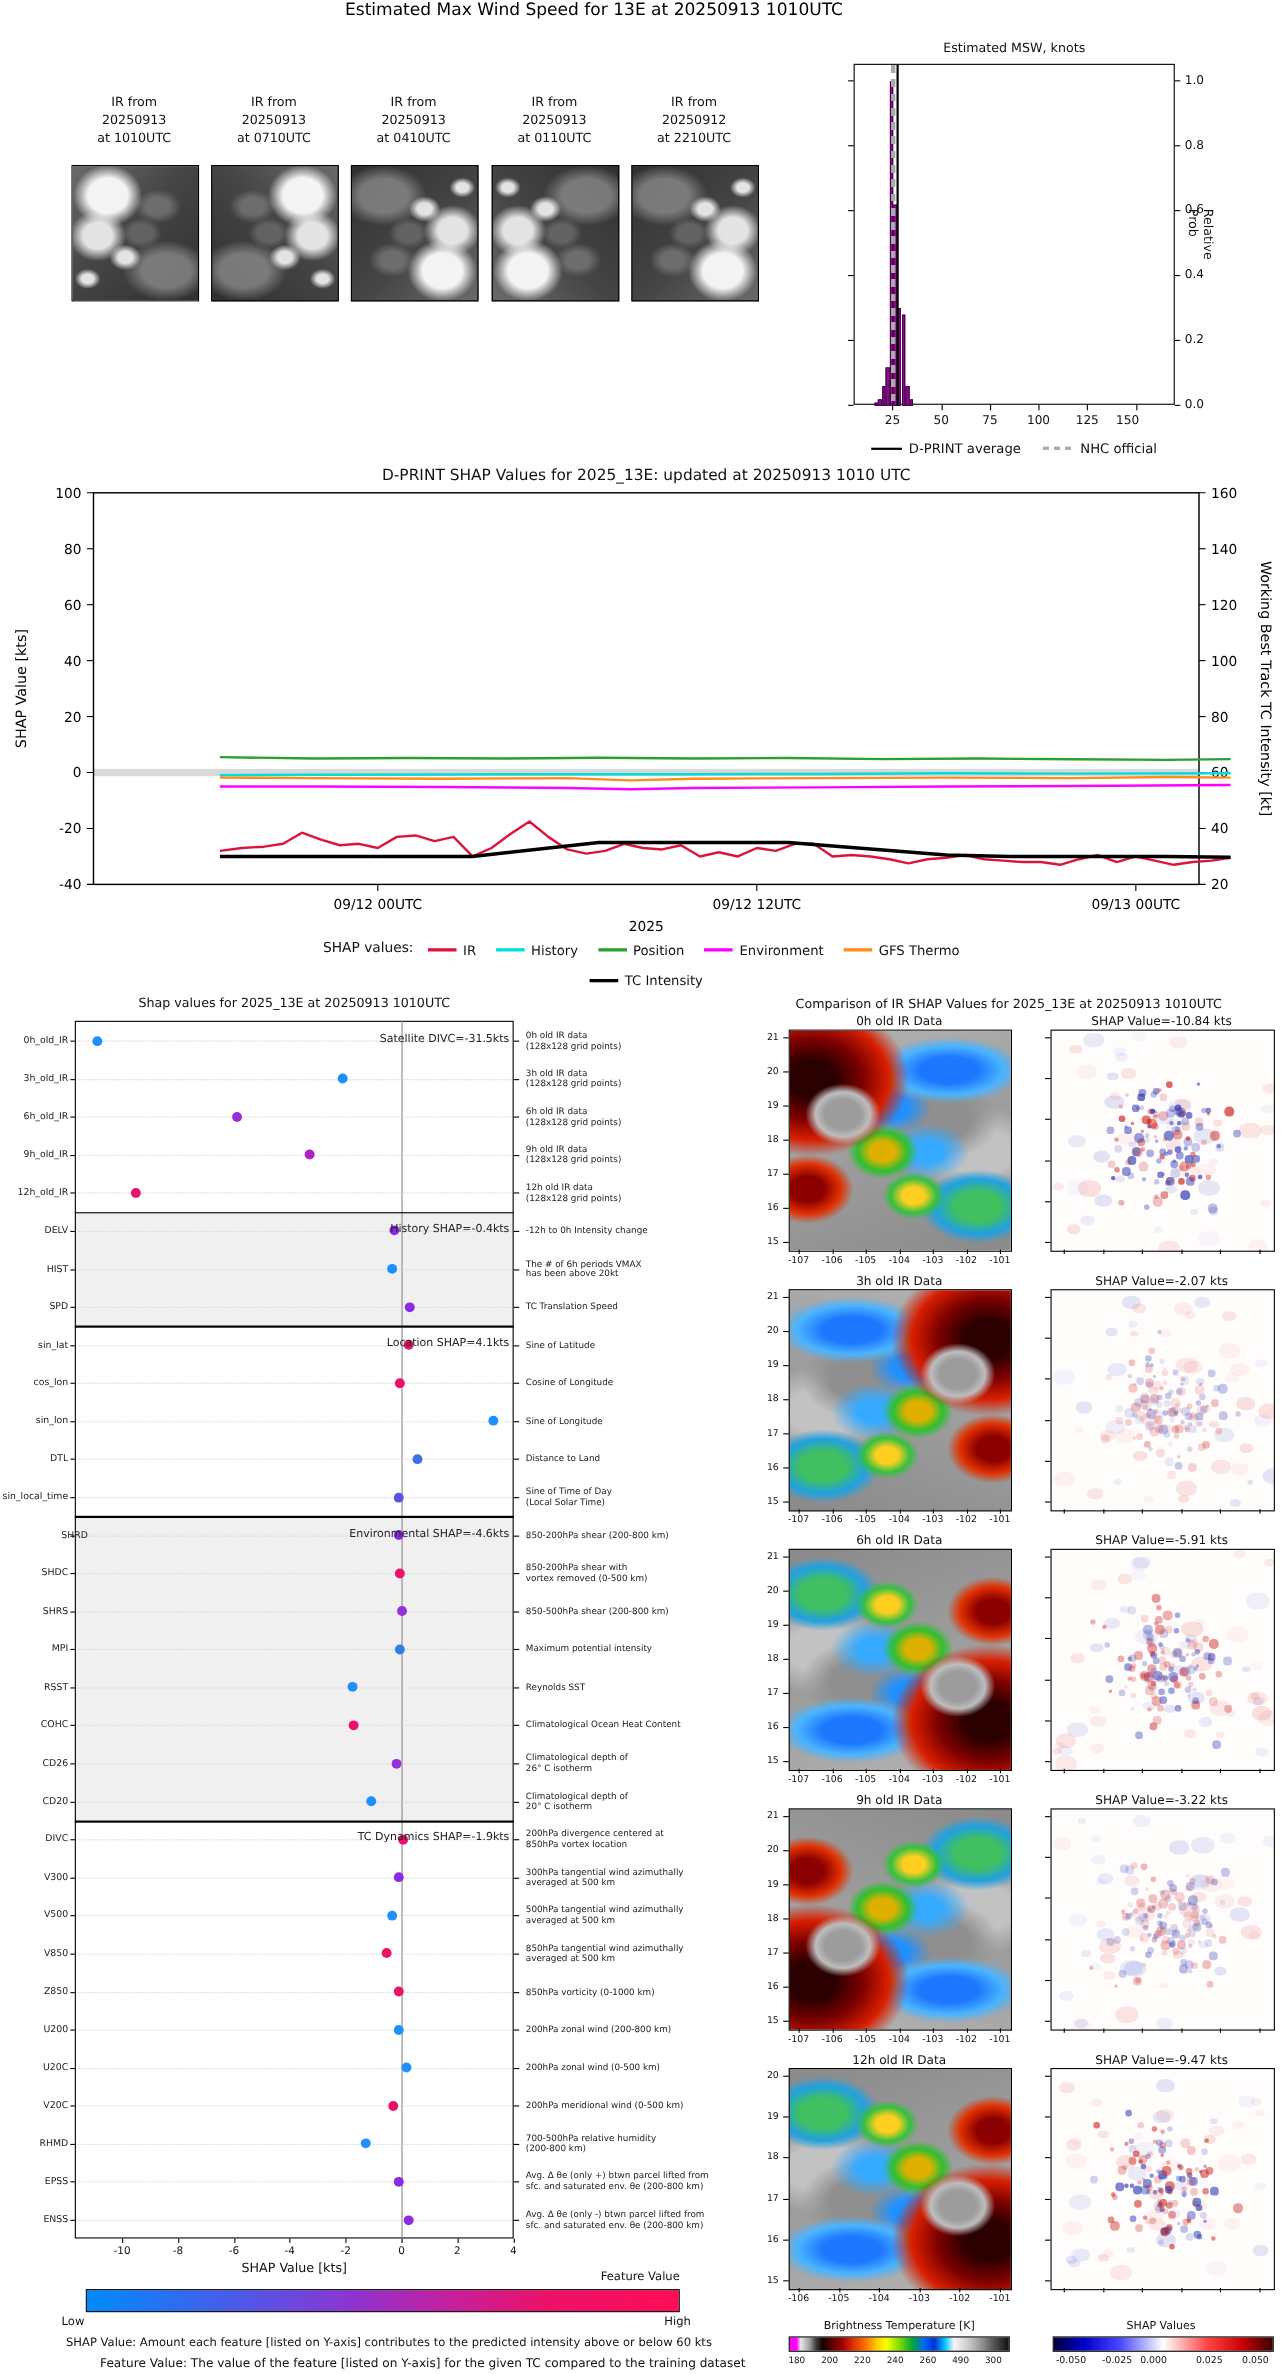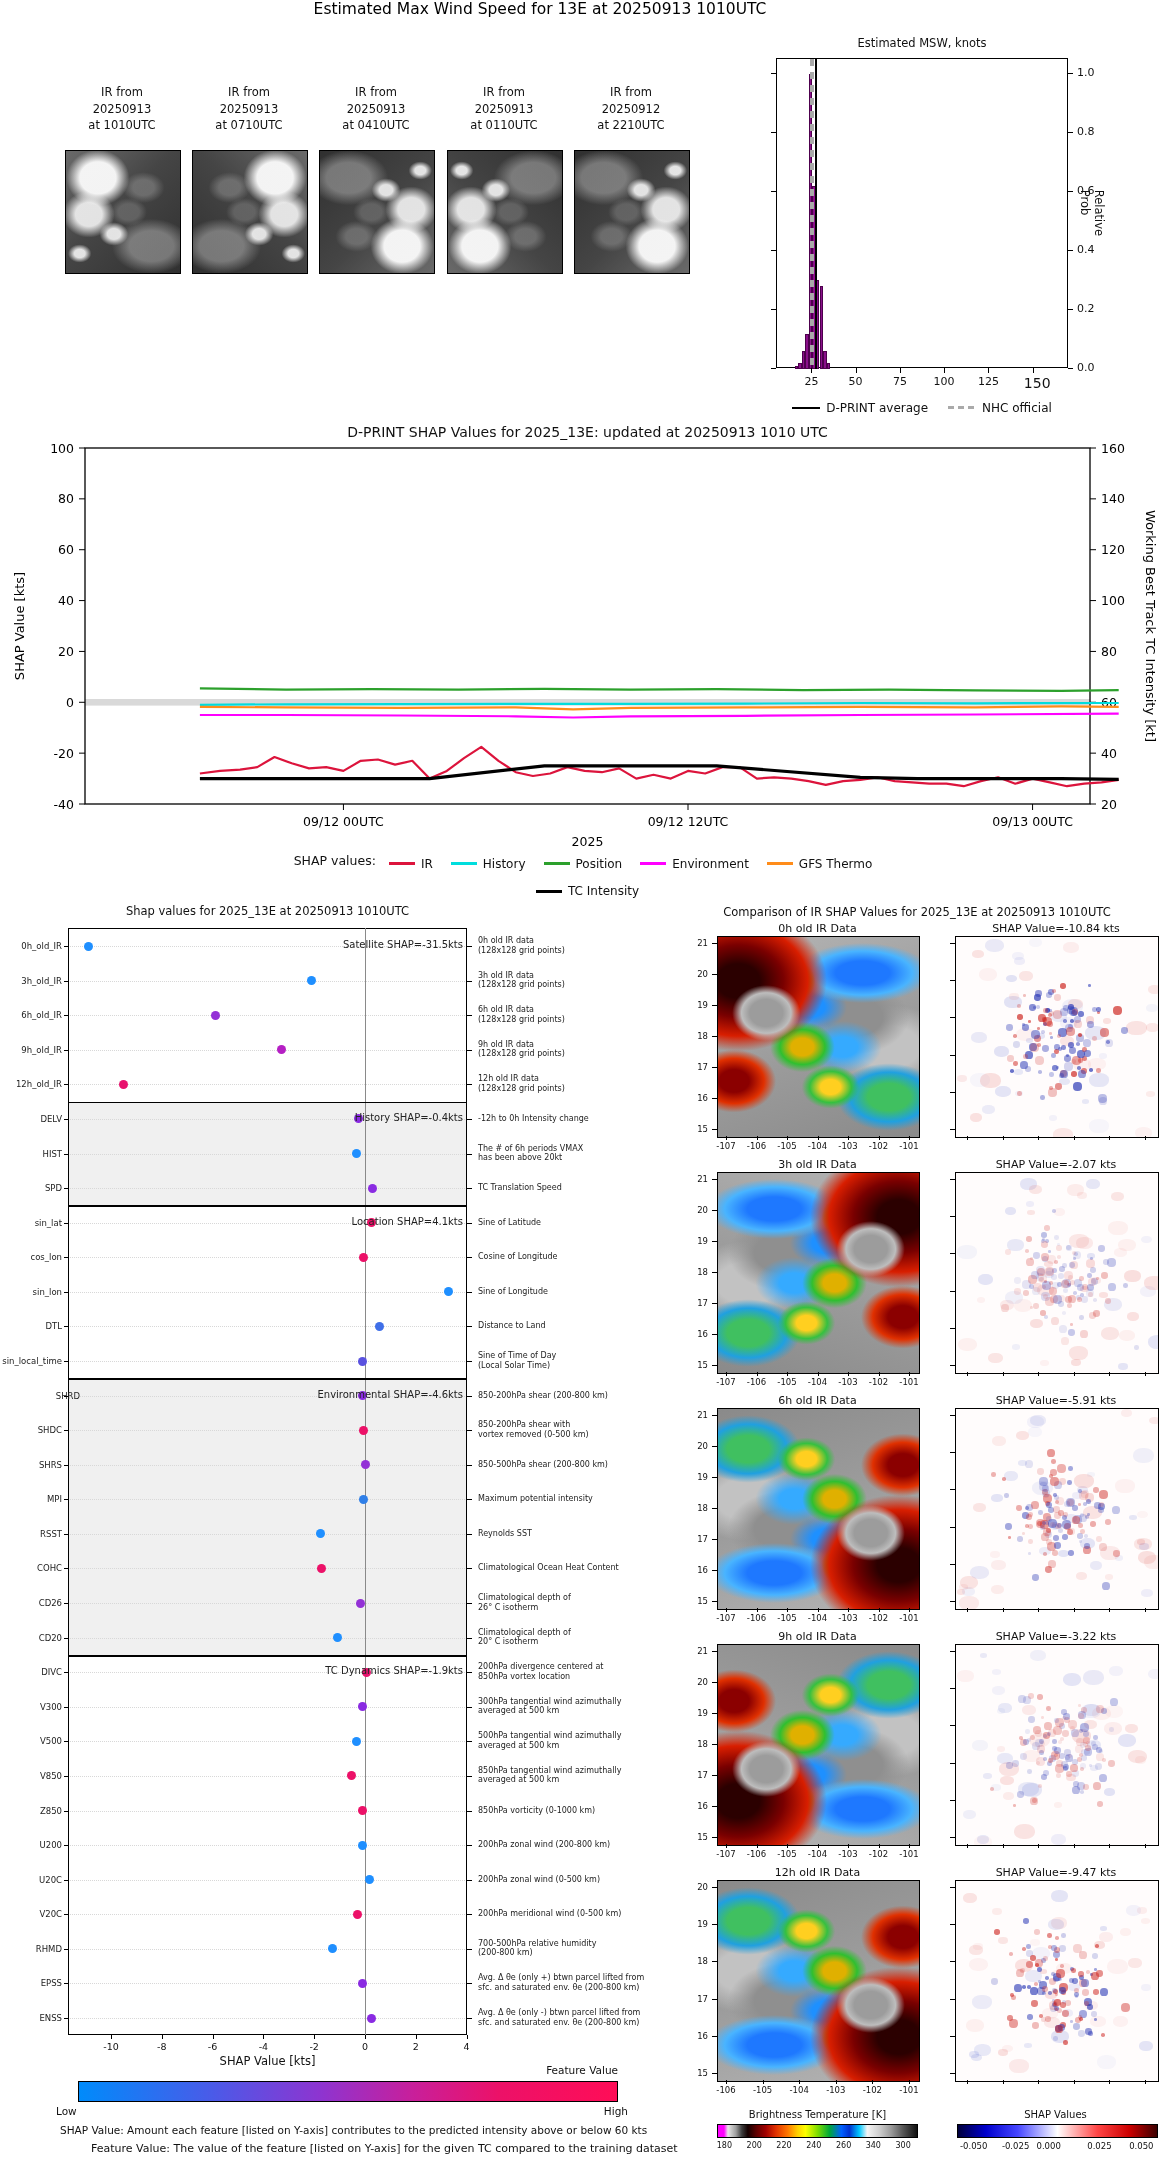--- a/index.html
+++ b/index.html
@@ -103,21 +103,21 @@
     <div style="position: absolute; left: 793.4px; top: 375px; width: 36px; text-align: center; font-size: 11px;">25</div>
     <div style="position: absolute; left: 855.6px; top: 368px; width: 1px; height: 5px; background: rgb(0, 0, 0);"></div>
     <div style="position: absolute; left: 837.6px; top: 375px; width: 36px; text-align: center; font-size: 11px;">50</div>
     <div style="position: absolute; left: 899.9px; top: 368px; width: 1px; height: 5px; background: rgb(0, 0, 0);"></div>
     <div style="position: absolute; left: 881.9px; top: 375px; width: 36px; text-align: center; font-size: 11px;">75</div>
     <div style="position: absolute; left: 944.1px; top: 368px; width: 1px; height: 5px; background: rgb(0, 0, 0);"></div>
     <div style="position: absolute; left: 926.1px; top: 375px; width: 36px; text-align: center; font-size: 11px;">100</div>
     <div style="position: absolute; left: 988.4px; top: 368px; width: 1px; height: 5px; background: rgb(0, 0, 0);"></div>
     <div style="position: absolute; left: 970.4px; top: 375px; width: 36px; text-align: center; font-size: 11px;">125</div>
     <div style="position: absolute; left: 1032.6px; top: 368px; width: 1px; height: 5px; background: rgb(0, 0, 0);"></div>
-    <div style="position: absolute; left: 1014.6px; top: 375px; width: 36px; text-align: right; font-size: 14px;">150</div>
+    <div style="position: absolute; left: 1014.6px; top: 375px; width: 36px; text-align: left; font-size: 11px;">150</div>
     <div style="position: absolute; left: 1068px; top: 72.8px; width: 5px; height: 1px; background: rgb(0, 0, 0);"></div>
     <div style="position: absolute; left: 771px; top: 72.8px; width: 5px; height: 1px; background: rgb(0, 0, 0);"></div>
     <div style="position: absolute; left: 1077px; top: 65.8px; font-size: 11px;">1.0</div>
     <div style="position: absolute; left: 1068px; top: 131.8px; width: 5px; height: 1px; background: rgb(0, 0, 0);"></div>
     <div style="position: absolute; left: 771px; top: 131.8px; width: 5px; height: 1px; background: rgb(0, 0, 0);"></div>
     <div style="position: absolute; left: 1077px; top: 124.8px; font-size: 11px;">0.8</div>
     <div style="position: absolute; left: 1068px; top: 190.9px; width: 5px; height: 1px; background: rgb(0, 0, 0);"></div>
     <div style="position: absolute; left: 771px; top: 190.9px; width: 5px; height: 1px; background: rgb(0, 0, 0);"></div>
     <div style="position: absolute; left: 1077px; top: 183.9px; font-size: 11px;">0.6</div>
     <div style="position: absolute; left: 1068px; top: 249.9px; width: 5px; height: 1px; background: rgb(0, 0, 0);"></div>
@@ -424,21 +424,21 @@
     <div style="position: absolute; left: 467px; top: 1983.4px; width: 5px; height: 1px; background: rgb(0, 0, 0);"></div>
     <div class="featdesc pre" style="left: 478px; top: 1983.4px; width: 185px;">Avg. Δ θe (only +) btwn parcel lifted from
 sfc. and saturated env. θe (200-800 km)</div>
     <div class="guide" style="position: absolute; left: 70px; top: 2018px; width: 395px; height: 0px;"></div>
     <div class="featlbl" style="left: 0px; top: 2013px; width: 62px;">ENSS</div>
     <div style="position: absolute; left: 64px; top: 2018px; width: 4px; height: 1px; background: rgb(0, 0, 0);"></div>
     <div class="dot" style="left: 366.9px; top: 2013.5px; background: rgb(138, 43, 226);"></div>
     <div style="position: absolute; left: 467px; top: 2018px; width: 5px; height: 1px; background: rgb(0, 0, 0);"></div>
     <div class="featdesc pre" style="left: 478px; top: 2018px; width: 185px;">Avg. Δ θe (only -) btwn parcel lifted from
 sfc. and saturated env. θe (200-800 km)</div>
-    <div class="secann" style="left: 68px; top: 939px; width: 395px;">Satellite SHAP=-31.5kts</div>
+    <div class="secann" style="left: 68px; top: 939px; width: 395px;">Satellite DIVC=-31.5kts</div>
     <div style="position: absolute; left: 68px; top: 1101.6px; width: 399px; height: 1.8px; background: rgb(0, 0, 0);"></div>
     <div class="secann" style="left: 68px; top: 1111.9px; width: 395px;">History SHAP=-0.4kts</div>
     <div style="position: absolute; left: 68px; top: 1205.3px; width: 399px; height: 1.8px; background: rgb(0, 0, 0);"></div>
     <div class="secann" style="left: 68px; top: 1215.6px; width: 395px;">Location SHAP=4.1kts</div>
     <div style="position: absolute; left: 68px; top: 1378.2px; width: 399px; height: 1.8px; background: rgb(0, 0, 0);"></div>
     <div class="secann" style="left: 68px; top: 1388.5px; width: 395px;">Environmental SHAP=-4.6kts</div>
     <div style="position: absolute; left: 68px; top: 1654.9px; width: 399px; height: 1.8px; background: rgb(0, 0, 0);"></div>
     <div class="secann" style="left: 68px; top: 1665.2px; width: 395px;">TC Dynamics SHAP=-1.9kts</div>
     <div style="position: absolute; left: 111px; top: 2035px; width: 1px; height: 4px; background: rgb(0, 0, 0);"></div>
     <div style="position: absolute; left: 96px; top: 2041px; width: 30px; text-align: center; font-size: 9.5px;">-10</div>
@@ -1522,21 +1522,21 @@
     <div style="position: absolute; left: 950px; top: 2035.8px; width: 5px; height: 1px; background: rgb(0, 0, 0);"></div>
     <div style="position: absolute; left: 1145px; top: 2080px; width: 1px; height: 4px; background: rgb(0, 0, 0);"></div>
     <div style="position: absolute; left: 950px; top: 2073px; width: 5px; height: 1px; background: rgb(0, 0, 0);"></div>
     <div style="position: absolute; left: 692px; top: 2109px; width: 251px; text-align: center; font-size: 10px;">Brightness Temperature [K]</div>
     <div style="position: absolute; left: 717px; top: 2124px; width: 201px; height: 14px; border: 1px solid rgb(0, 0, 0); box-sizing: border-box; background: linear-gradient(90deg, rgb(255, 0, 255) 0%, rgb(255, 0, 255) 3%, rgb(232, 232, 232) 5%, rgb(158, 158, 158) 9%, rgb(60, 60, 60) 12%, rgb(20, 0, 0) 15%, rgb(90, 0, 0) 19%, rgb(160, 0, 0) 24%, rgb(224, 48, 0) 29%, rgb(255, 119, 0) 35%, rgb(255, 208, 0) 40%, rgb(253, 255, 0) 44%, rgb(127, 221, 0) 50%, rgb(0, 168, 56) 56%, rgb(0, 96, 255) 62%, rgb(0, 48, 208) 66%, rgb(0, 200, 255) 71%, rgb(245, 245, 245) 75%, rgb(207, 207, 207) 81%, rgb(154, 154, 154) 87%, rgb(86, 86, 86) 93%, rgb(16, 16, 16) 100%);"></div>
     <div style="position: absolute; left: 710.4px; top: 2141px; width: 28px; text-align: center; font-size: 8px;">180</div>
     <div style="position: absolute; left: 740.2px; top: 2141px; width: 28px; text-align: center; font-size: 8px;">200</div>
     <div style="position: absolute; left: 770px; top: 2141px; width: 28px; text-align: center; font-size: 8px;">220</div>
     <div style="position: absolute; left: 799.8px; top: 2141px; width: 28px; text-align: center; font-size: 8px;">240</div>
     <div style="position: absolute; left: 829.6px; top: 2141px; width: 28px; text-align: center; font-size: 8px;">260</div>
-    <div style="position: absolute; left: 859.3px; top: 2141px; width: 28px; text-align: center; font-size: 8px;">340</div>
+    <div style="position: absolute; left: 859.3px; top: 2141px; width: 28px; text-align: center; font-size: 8px;">490</div>
     <div style="position: absolute; left: 889.1px; top: 2141px; width: 28px; text-align: center; font-size: 8px;">300</div>
     <div style="position: absolute; left: 930px; top: 2109px; width: 251px; text-align: center; font-size: 10px;">SHAP Values</div>
     <div style="position: absolute; left: 957px; top: 2124px; width: 201px; height: 14px; border: 1px solid rgb(0, 0, 0); box-sizing: border-box; background: linear-gradient(90deg, rgb(0, 0, 60) 0%, rgb(0, 0, 204) 14%, rgb(70, 70, 255) 30%, rgb(255, 255, 255) 50%, rgb(255, 70, 70) 70%, rgb(204, 0, 0) 86%, rgb(60, 0, 0) 100%);"></div>
     <div style="position: absolute; left: 952.7px; top: 2141px; width: 42px; text-align: center; font-size: 8.5px;">-0.050</div>
     <div style="position: absolute; left: 994.6px; top: 2141px; width: 42px; text-align: center; font-size: 8.5px;">-0.025</div>
     <div style="position: absolute; left: 1036.5px; top: 2141px; width: 42px; font-size: 8.5px;">0.000</div>
     <div style="position: absolute; left: 1078.4px; top: 2141px; width: 42px; text-align: center; font-size: 8.5px;">0.025</div>
     <div style="position: absolute; left: 1120.3px; top: 2141px; width: 42px; text-align: center; font-size: 8.5px;">0.050</div>
   </div>
 

